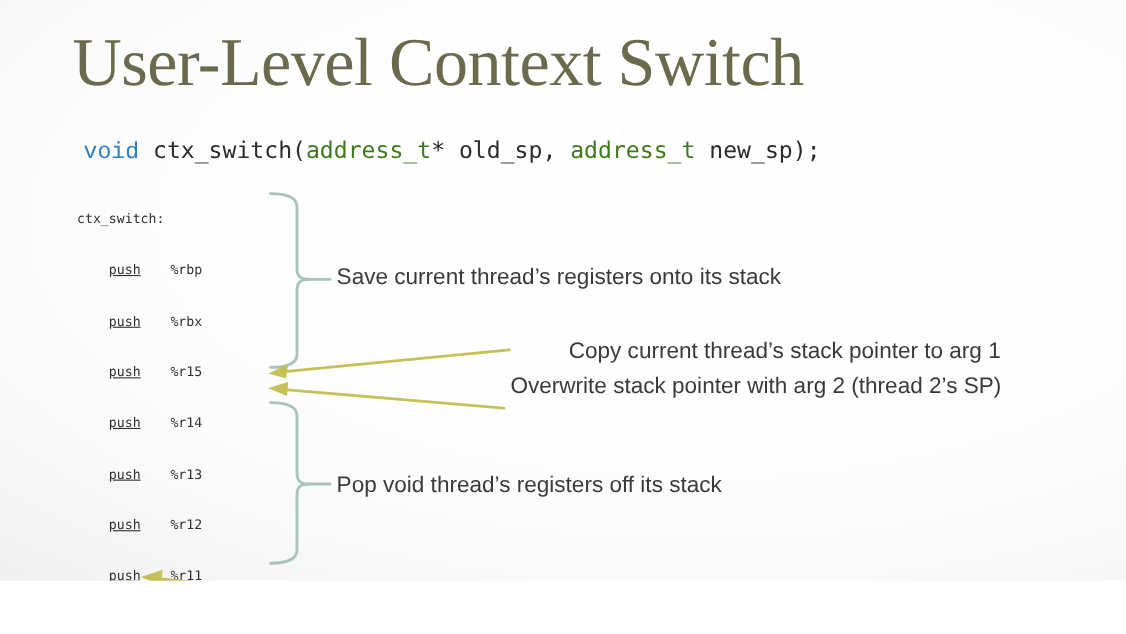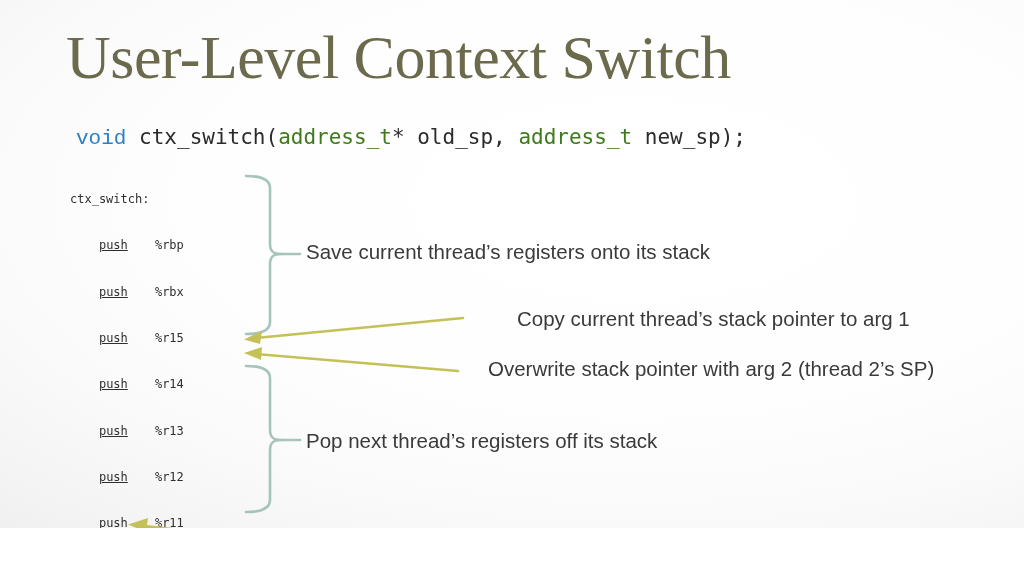--- a/index.html
+++ b/index.html
@@ -72,21 +72,21 @@
   
   .note {
     position: absolute;
     font-family: "Liberation Sans", "DejaVu Sans", sans-serif;
     font-size: 20.5px;
     color: #3a3a3a;
     white-space: nowrap;
   }
   #note-save      { left: 306px; top: 240px; }
   #note-copy      { left: 470px; top: 307px; margin-left: 47px; }
-  #note-overwrite { left: 464px; top: 357px; margin-left: 24px; }
+  #note-overwrite { left: 464px; top: 339px; }
   #note-pop       { left: 306px; top: 429px; }
   #note-return    { left: 297px; top: 526px; }
 
   
   #overlay {
     position: absolute;
     left: 0;
     top: 0;
     width: 1024px;
     height: 576px;
@@ -161,15 +161,15 @@
 
     <g>
       <line x1="294" y1="542" x2="142" y2="526" stroke="#c3c158" stroke-width="2.8" stroke-linecap="round"></line>
       <polygon points="128,524.5 148,518 146,532" fill="#c3c158"></polygon>
     </g>
   </svg>
 
   <div class="note" id="note-save">Save current thread’s registers onto its stack</div>
   <div class="note" id="note-copy">Copy current thread’s stack pointer to arg 1</div>
   <div class="note" id="note-overwrite">Overwrite stack pointer with arg 2 (thread 2’s SP)</div>
-  <div class="note" id="note-pop">Pop next thread’s registers off its stack</div>
+  <div class="note" id="note-pop">Pop void thread’s registers off its stack</div>
 
 </div>
 
 </body></html>

